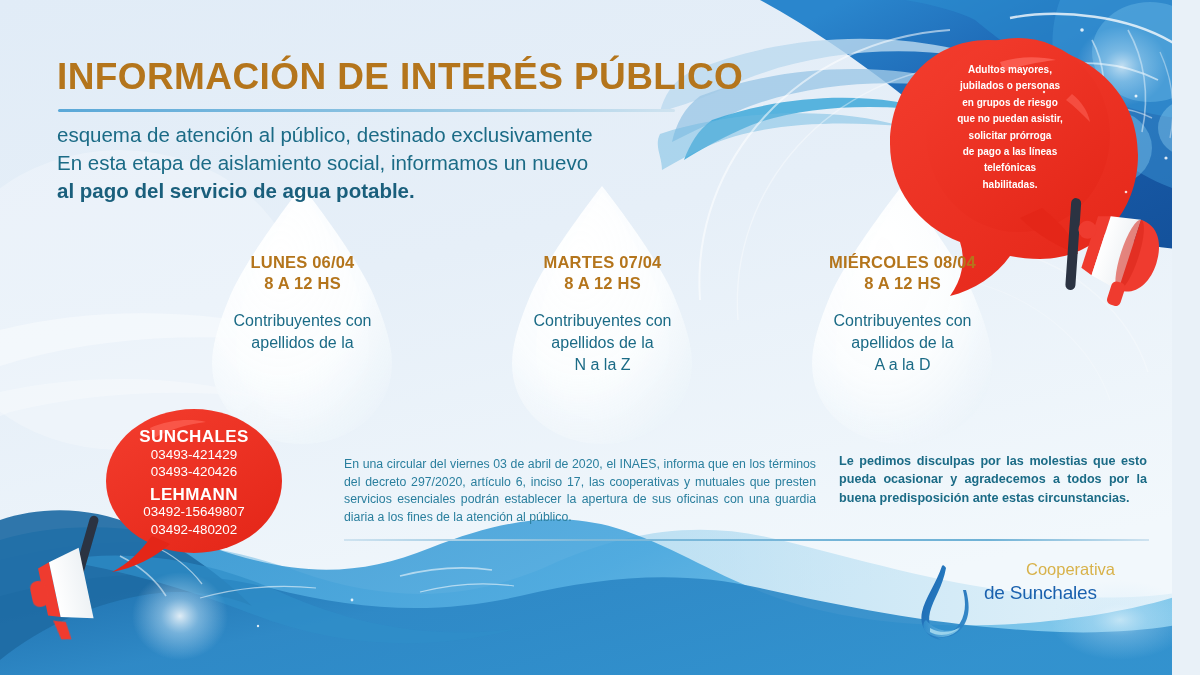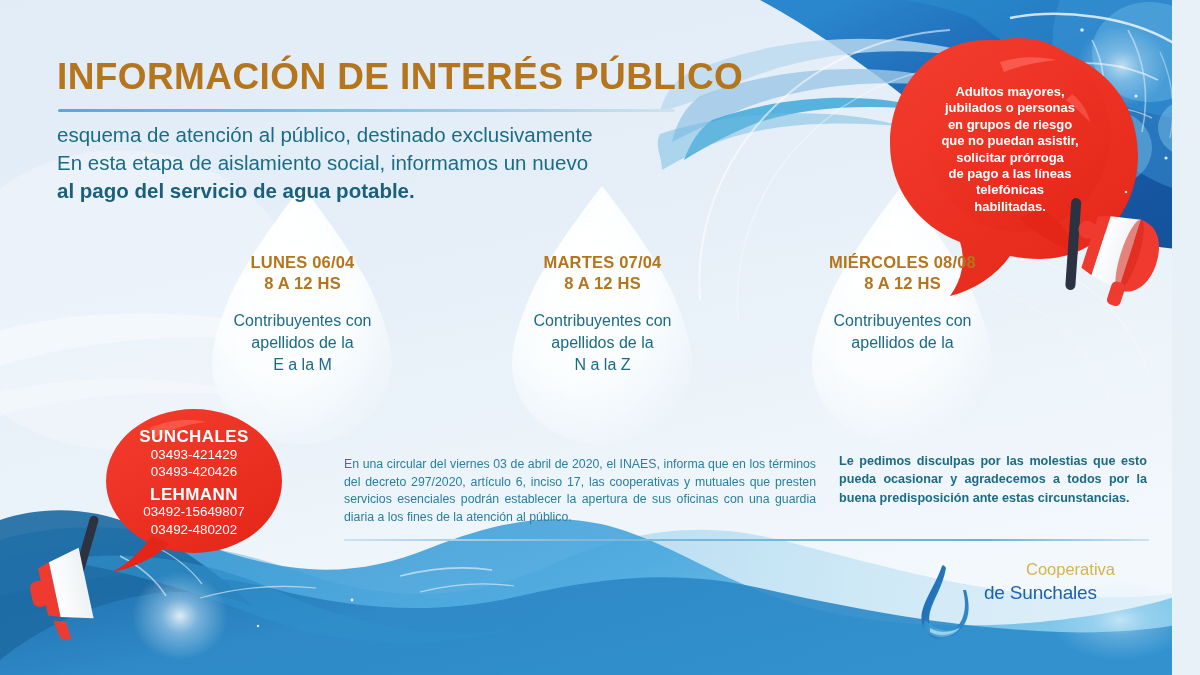--- a/index.html
+++ b/index.html
@@ -50,21 +50,21 @@
   .drop .desc{
     margin-top:16px;font-size:16px;line-height:22px;color:#1b6b86;
   }
 
   
   .bubble-text{
     position:absolute;z-index:5;color:#ffffff;text-align:center;
   }
   #bubble-top-text{
     left:930px;top:62px;width:160px;
-    font-size:13px;line-height:16.4px;font-weight:bold;margin-top:22px;
+    font-size:10px;line-height:16.4px;font-weight:bold;
   }
   #bubble-phone-text{
     left:108px;top:428px;width:172px;
     font-size:13px;line-height:17.5px;
   }
   #bubble-phone-text .city{font-weight:bold;font-size:17px;letter-spacing:.4px;}
   #bubble-phone-text .num{font-size:13.4px;}
   #bubble-phone-text .gap{display:block;height:5px;}
 
   
@@ -276,44 +276,44 @@
     <div class="strong">al pago del servicio de agua potable.</div>
   </div>
 
   <div class="drop" style="left:195px;top:216px;">
     <div class="txt">
       <div class="day">LUNES 06/04</div>
       <div class="hours">8 A 12 HS</div>
       <div class="desc">
         <div>Contribuyentes con</div>
         <div>apellidos de la</div>
-        <div>E a la M</div>
       </div>
     </div>
   </div>
 
   <div class="drop" style="left:495px;top:216px;">
     <div class="txt">
       <div class="day">MARTES 07/04</div>
       <div class="hours">8 A 12 HS</div>
       <div class="desc">
         <div>Contribuyentes con</div>
         <div>apellidos de la</div>
         <div>N a la Z</div>
       </div>
     </div>
   </div>
 
   <div class="drop" style="left:795px;top:216px;">
     <div class="txt">
-      <div class="day">MIÉRCOLES 08/08</div>
+      <div class="day">MIÉRCOLES 08/04</div>
       <div class="hours">8 A 12 HS</div>
       <div class="desc">
         <div>Contribuyentes con</div>
         <div>apellidos de la</div>
+        <div>A a la D</div>
       </div>
     </div>
   </div>
 
   <div class="bubble-text" id="bubble-top-text">
     <div>Adultos mayores,</div>
     <div>jubilados o  personas</div>
     <div>en grupos de riesgo</div>
     <div>que no puedan asistir,</div>
     <div>solicitar prórroga</div>

